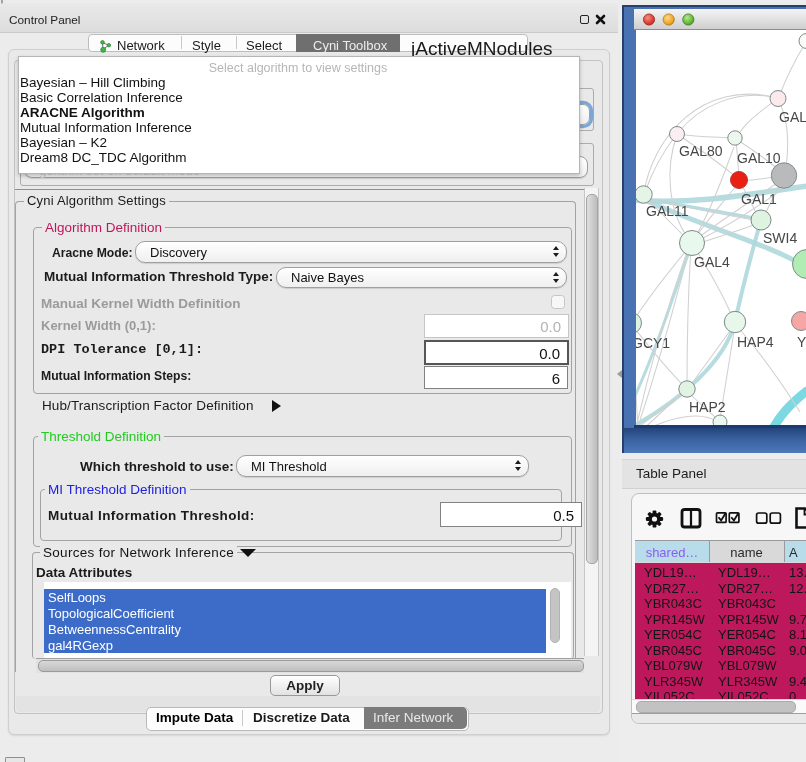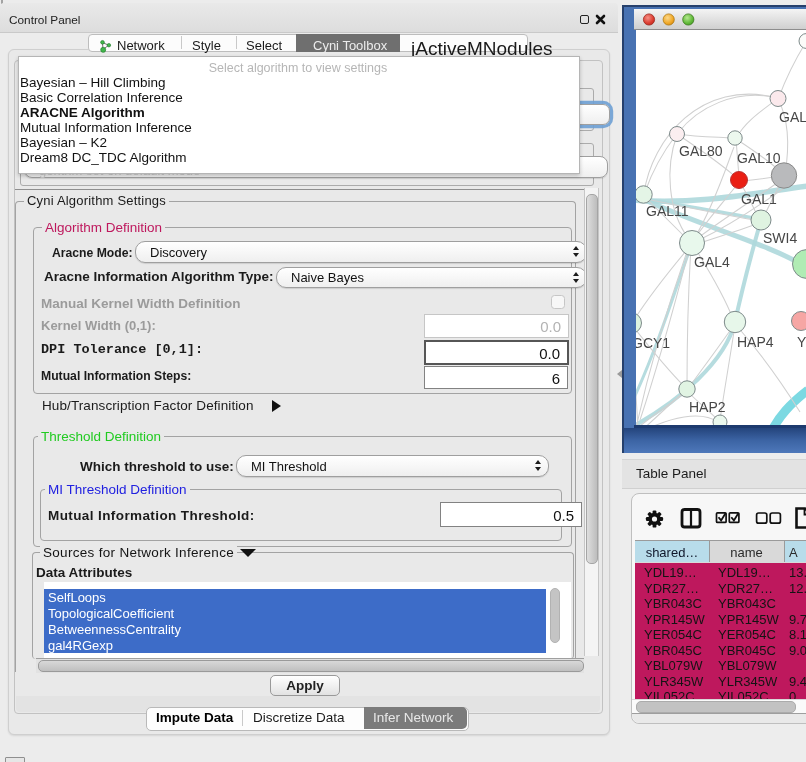--- a/index.html
+++ b/index.html
@@ -3,21 +3,21 @@
 <meta charset="utf-8">
 <style>
 html,body{margin:0;padding:0;}
 #root{position:relative;width:806px;height:762px;background:#ededed;overflow:hidden;
   font-family:"Liberation Sans",sans-serif;}
 .abs{position:absolute;}
 .b{font-weight:bold;}
 .lbl{position:absolute;font-size:13.5px;font-weight:bold;color:#1b1b1b;white-space:nowrap;line-height:14px;}
 .gb{position:absolute;border:1px solid #a3a3a3;border-radius:4px;}
 .gt{position:absolute;background:#e9e9e9;padding:0 3px;font-size:13.5px;line-height:13px;white-space:nowrap;}
-.combo{position:absolute;background:linear-gradient(#ffffff,#efefef);border:1px solid #9f9f9f;border-radius:10px;box-shadow:0 1px 1px rgba(0,0,0,.12);padding-left:20px;}
+.combo{position:absolute;background:linear-gradient(#ffffff,#efefef);border:1px solid #9f9f9f;border-radius:10px;box-shadow:0 1px 1px rgba(0,0,0,.12);}
 .combo .ct{position:absolute;left:14px;top:2.5px;font-size:13px;color:#111;}
 .stp{position:absolute;width:0;height:0;border-left:3.5px solid transparent;border-right:3.5px solid transparent;}
 .up{border-bottom:4.5px solid #1c1c1c;}
 .dn{border-top:4.5px solid #1c1c1c;}
 .field{position:absolute;background:#fff;border:1px solid #c6c6c6;font-size:13.5px;color:#111;}
 .fv{position:absolute;right:7px;top:50%;transform:translateY(-50%);}
 .sel{position:absolute;left:4px;color:#fff;font-size:13px;line-height:16px;white-space:nowrap;padding-left:0;}
 </style>
 </head>
 <body>
@@ -81,21 +81,21 @@
 
 <div class="gb" style="left:33px;top:227px;width:537px;height:165px;"></div>
 <div class="gt" style="left:42px;top:221px;color:#be185d;">Algorithm Definition</div>
 
 <div class="lbl" style="left:52px;top:245.5px;font-size:12.2px;">Aracne Mode:</div>
 <div class="combo" style="left:135px;top:241px;width:430px;height:19.5px;">
   <span class="ct">Discovery</span>
   <i class="stp up" style="right:7px;top:4px;"></i>
       <i class="stp dn" style="right:7px;top:11px;"></i>
 </div>
-<div class="lbl" style="left:44px;top:269.5px;">Aracne Information Algorithm Type:</div>
+<div class="lbl" style="left:44px;top:269.5px;">Mutual Information Threshold Type:</div>
 <div class="combo" style="left:276px;top:266.5px;width:289px;height:19.5px;">
   <span class="ct">Naive Bayes</span>
   <i class="stp up" style="right:7px;top:4px;"></i>
       <i class="stp dn" style="right:7px;top:11px;"></i>
 </div>
 <div class="lbl" style="left:41px;top:297px;color:#9b9b9b;">Manual Kernel Width Definition</div>
 <div class="abs" style="left:551px;top:295px;width:12px;height:12px;background:#f7f7f7;border:1px solid #c6c6c6;border-radius:3.5px;"></div>
 <div class="lbl" style="left:41px;top:318.5px;color:#9b9b9b;font-size:13px;">Kernel Width (0,1):</div>
 <div class="field" style="left:424px;top:314px;width:143px;height:22px;font-size:15px;">
       <span class="fv" style="color:#b3b3b3;">0.0</span>
@@ -148,21 +148,21 @@
 <div class="abs" style="left:585.5px;top:194px;width:10px;height:368px;background:linear-gradient(90deg,#dedede,#bdbdbd);border:1px solid #a5a5a5;border-radius:5px;"></div>
 
 <div class="abs" style="left:270px;top:675px;width:68px;height:19px;background:linear-gradient(#fff,#e2e2e2);border:1px solid #999;border-radius:5px;text-align:center;font-size:13.5px;font-weight:bold;color:#222;line-height:19px;">Apply</div>
 
 <div class="abs" style="left:15.5px;top:696px;width:584px;height:15.5px;background:#e3e3e3;border-radius:0 0 4px 4px;"></div>
 
 <div class="abs" style="left:146px;top:707px;width:321px;height:22px;background:#fdfdfd;border:1px solid #b9b9b9;border-radius:5px;"></div>
 <div class="abs" style="left:242px;top:710px;width:1px;height:16px;background:#c9c9c9;"></div>
 <div class="abs" style="left:364px;top:707px;width:103px;height:22px;background:#7b7b7b;border-radius:0 5px 5px 0;"></div>
 <div class="abs" style="left:156px;top:710px;font-size:13.5px;font-weight:bold;color:#000000;">Impute Data</div>
-<div class="abs" style="left:253px;top:710px;font-size:13.5px;font-weight:normal;color:#1a1a1a;">Discretize Data</div>
+<div class="abs" style="left:253px;top:710px;font-size:13.5px;font-weight:bold;color:#1a1a1a;">Discretize Data</div>
 <div class="abs" style="left:373px;top:710px;font-size:13.5px;color:#e8e8e8;">Infer Network</div>
 
 <div class="abs" style="left:5px;top:757px;width:18px;height:10px;background:#e6e6e6;border:1.5px solid #8f8f8f;border-radius:1px;"></div>
 
 <div class="abs" style="left:617px;top:370px;width:0;height:0;border-top:4px solid transparent;border-bottom:4px solid transparent;border-right:5px solid #9a9a9a;"></div>
 
 <svg class="abs" style="left:622px;top:5px" width="184" height="448" viewBox="0 0 184 448">
 <defs>
 <linearGradient id="tb" x1="0" y1="0" x2="0" y2="1">
           <stop offset="0" stop-color="#f4f4f4"></stop>
@@ -312,21 +312,21 @@
   <rect x="125.6" y="20" width="10.2" height="10.2" rx="2" stroke-width="1.7"></rect>
   <rect x="139.2" y="20" width="10.2" height="10.2" rx="2" stroke-width="1.7"></rect>
 </g>
 <path d="M165.5 15.5 h8.5 l5.5 5.5 v13.5 h-14 z" fill="none" stroke="#111" stroke-width="2.6"></path>
 <path d="M173.5 15.5 v6 h6" fill="none" stroke="#111" stroke-width="1.8"></path>
 </svg>
 
 <div class="abs" style="left:635px;top:540px;width:171px;height:23px;background:#d9d9d9;border-top:1px solid #9a9a9a;border-bottom:1px solid #8f8f8f;"></div>
 <div class="abs" style="left:635px;top:541px;width:74px;height:21px;background:#b8dcea;border-right:1px solid #9a9a9a;"></div>
 <div class="abs" style="left:784px;top:541px;width:22px;height:21px;background:#b8dcea;border-left:1px solid #9a9a9a;"></div>
-<div class="abs" style="left:635px;top:545px;width:74px;text-align:center;font-size:13px;color:#0f172a;">shared…</div>
+<div class="abs" style="left:635px;top:545px;width:74px;text-align:center;font-size:13px;color:#8b5cf6;">shared…</div>
 <div class="abs" style="left:709px;top:545px;width:75px;text-align:center;font-size:13px;color:#2a2a2a;">name</div>
 <div class="abs" style="left:789px;top:545px;font-size:13px;color:#2a2a2a;">A</div>
 
 <div class="abs" style="left:635px;top:563px;width:171px;height:138px;background:#be185d;overflow:hidden;font-size:13px;color:#141414;">
   <div style="position:absolute;left:9px;top:2px;line-height:15.5px;">YDL19…<br>YDR27…<br>YBR043C<br>YPR145W<br>YER054C<br>YBR045C<br>YBL079W<br>YLR345W<br>YIL052C</div>
   <div style="position:absolute;left:83px;top:2px;line-height:15.5px;">YDL19…<br>YDR27…<br>YBR043C<br>YPR145W<br>YER054C<br>YBR045C<br>YBL079W<br>YLR345W<br>YIL052C</div>
   <div style="position:absolute;left:154px;top:2px;line-height:15.5px;">13.<br>12.<br><br>9.7<br>8.1<br>9.0<br><br>9.4<br>0.</div>
 </div>
 
 <div class="abs" style="left:632px;top:699px;width:174px;height:13px;background:#fafafa;border-top:1px solid #d8d8d8;border-bottom:1px solid #9e9e9e;"></div>

